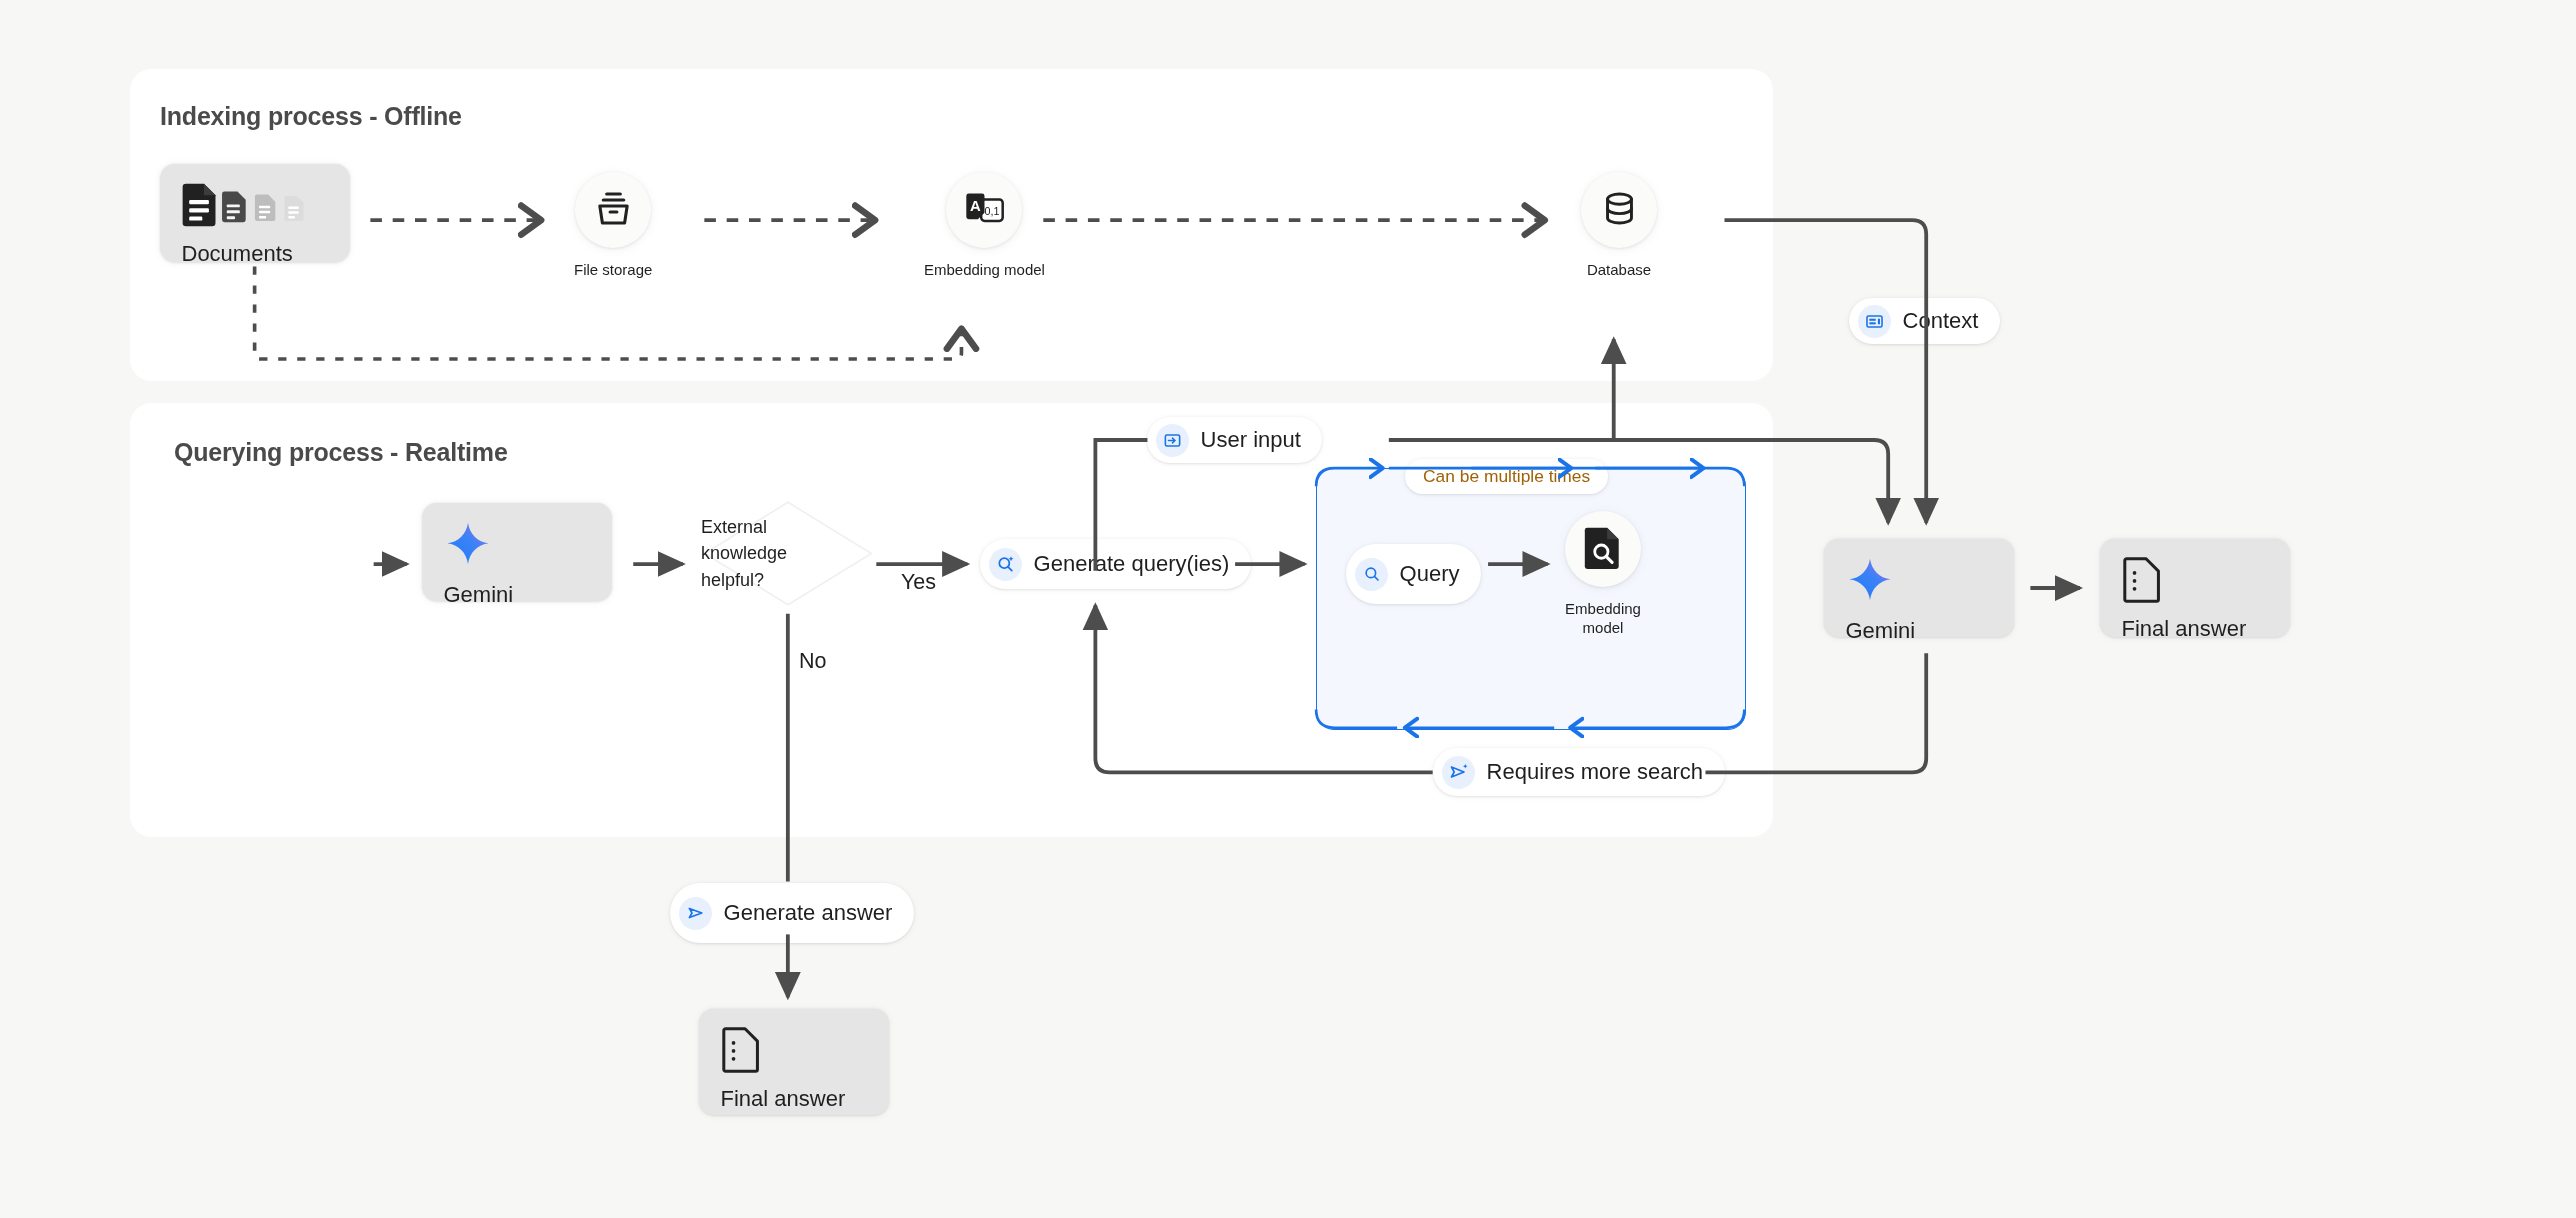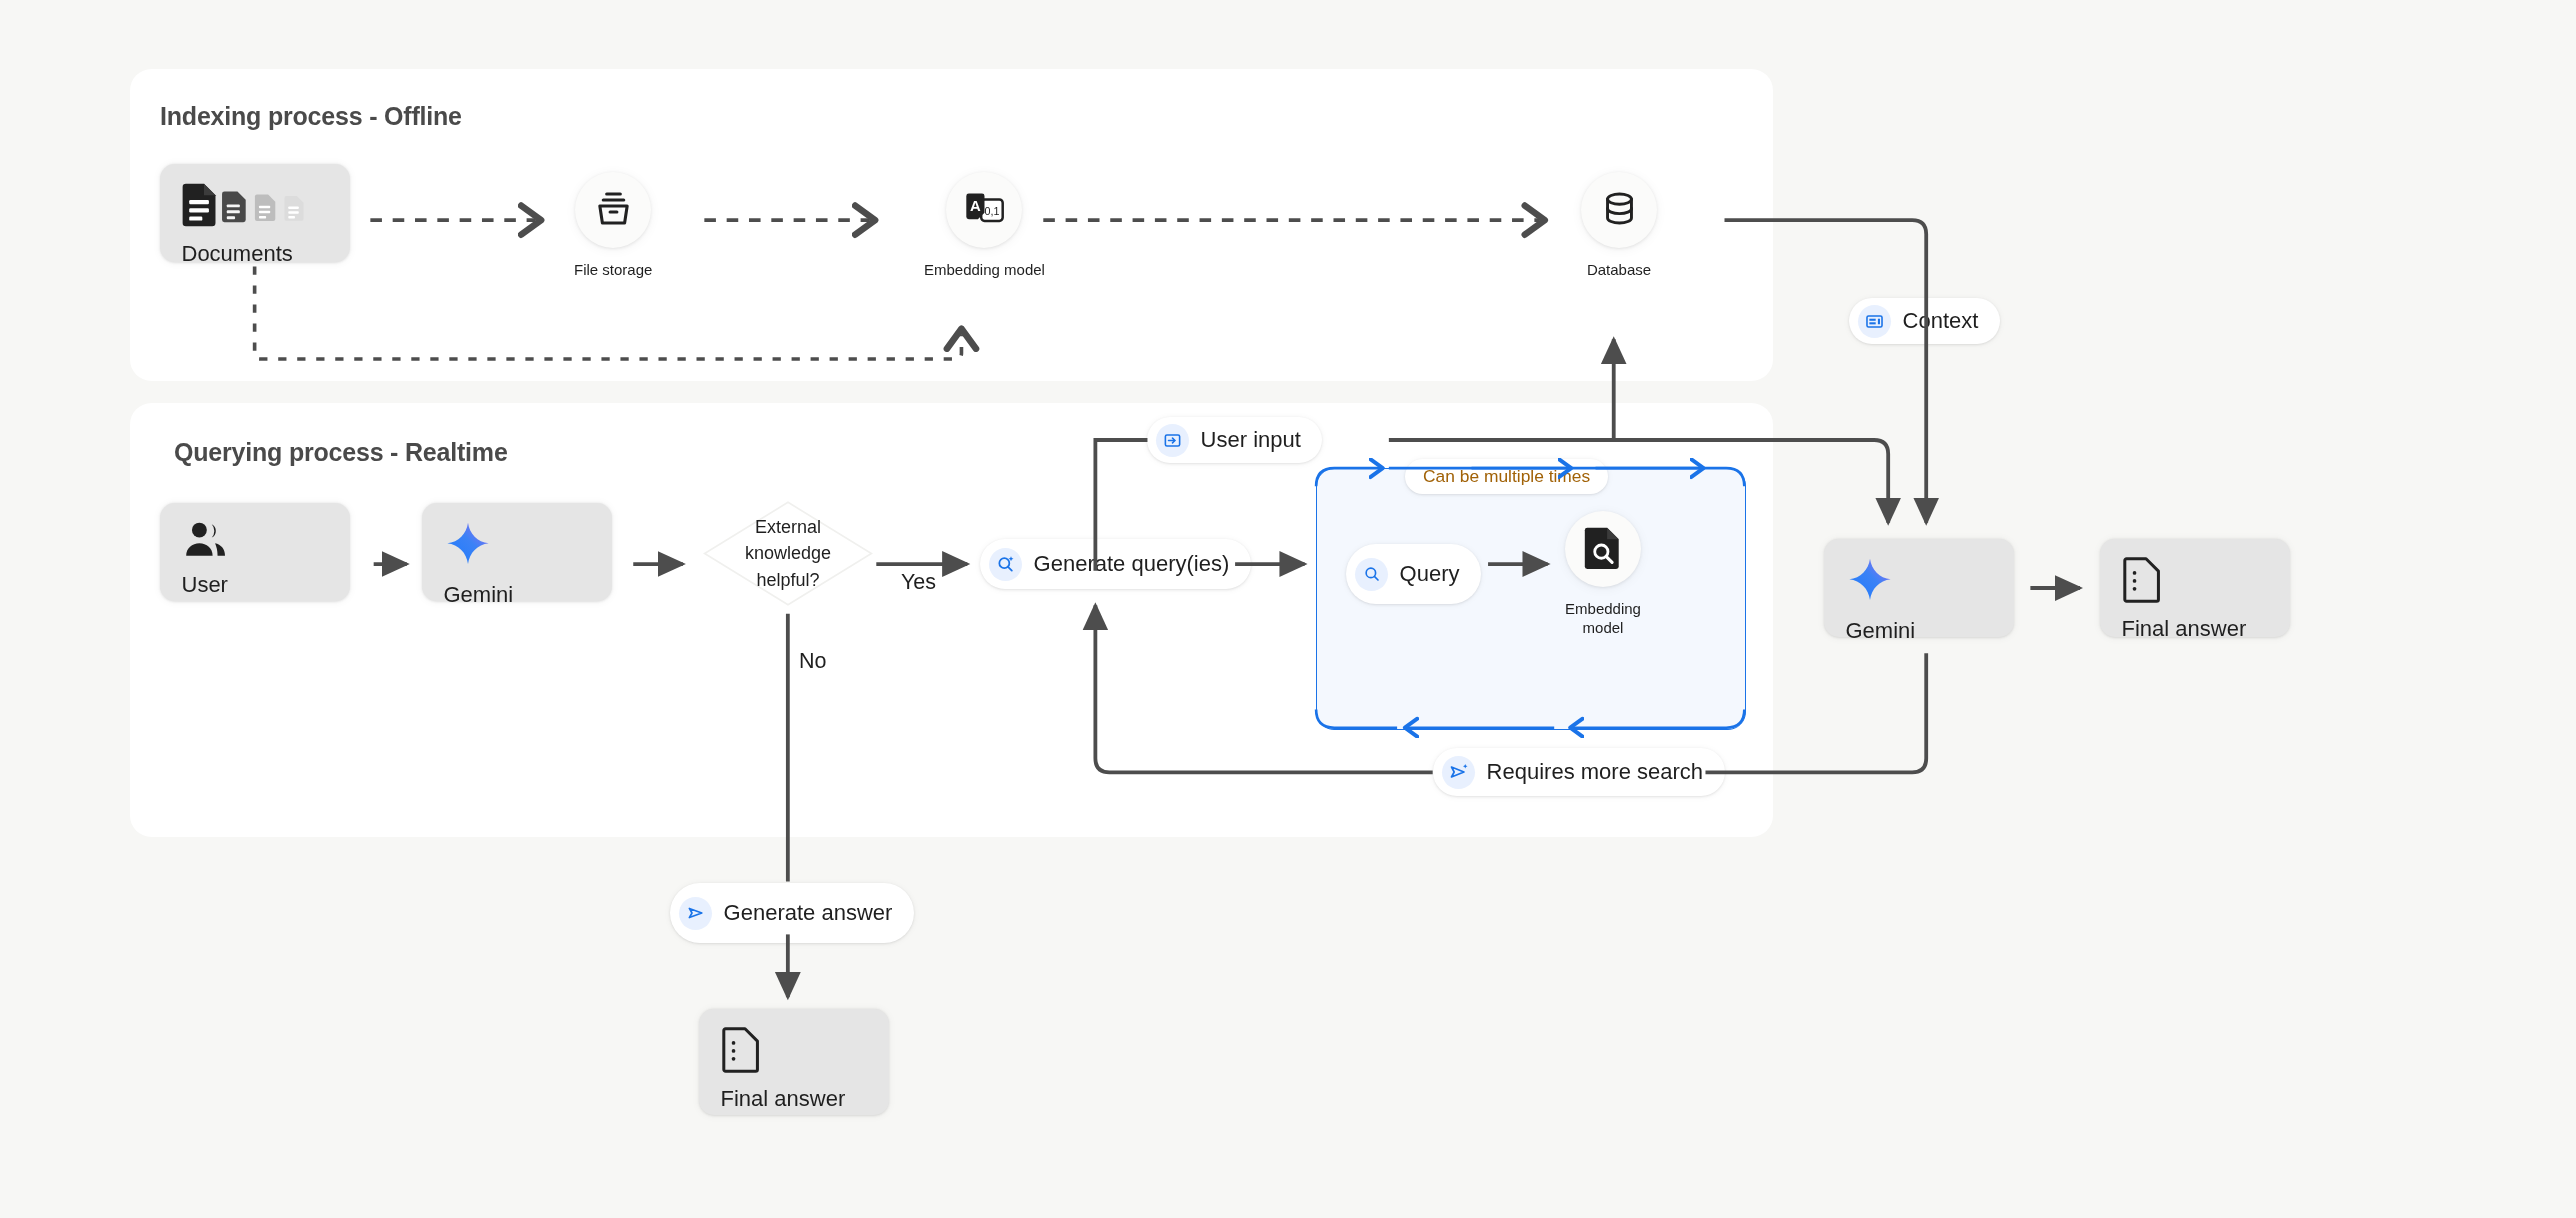--- a/index.html
+++ b/index.html
@@ -52,21 +52,21 @@
     display:flex;align-items:center;justify-content:center;flex:0 0 auto;
   }
   .pill .ptxt{font-size:22px;color:#1f1f1f;}
   .pill.small{padding:5.8px 18px;}
   .pill.small .ptxt{font-size:17.4px;color:#a16207;}
 
   
   .diamond-wrap{position:absolute;}
   .diamond-txt{
     position:absolute;inset:0;display:flex;flex-direction:column;
-    align-items:center;justify-content:center;
+    align-items:flex-start;justify-content:center;
     font-size:18px;color:#1f1f1f;line-height:1.45;text-align:center;
   }
 
   
   .loopbox{
     position:absolute;background:#f4f8fe;border:1.7px solid #1a73e8;border-radius:18px;
   }
 
   
   .tlabel{position:absolute;font-size:21.5px;color:#1f1f1f;white-space:nowrap;}
@@ -161,31 +161,20 @@
         <svg width="41" height="41" viewBox="0 0 48 48" fill="none" stroke="#212121" stroke-width="3.4" stroke-linecap="round" stroke-linejoin="round">
           <ellipse cx="24" cy="13" rx="14" ry="6"></ellipse>
           <path d="M10 13v22c0 3.3 6.3 6 14 6s14-2.7 14-6V13"></path>
           <path d="M10 24c0 3.3 6.3 6 14 6s14-2.7 14-6"></path>
         </svg>
       </span>
     </div>
     <div class="circ-lbl">Database</div>
   </div>
 
-  <div class="card" style="left:160px;top:503px;width:190px;height:98px;">
-    <div class="ico">
-      <svg width="48" height="38" viewBox="0 0 58 46" fill="#212121">
-        <circle cx="21" cy="11" r="9"></circle>
-        <path d="M5 42c0-9 7.2-15 16-15s16 6 16 15z"></path>
-        <path d="M36 4a9 9 0 0 1 0 16 12 12 0 0 0 0-16z"></path>
-        <path d="M40 27c7 1.5 12 6.8 12 15h-9c0-6-1.3-11-3-15z"></path>
-      </svg>
-    </div>
-    <div class="lbl">User</div>
-  </div>
 
   <div class="card" style="left:422px;top:503px;width:190px;height:98px;">
     <div class="ico">
       <svg width="48" height="48" viewBox="0 0 58 58">
         <defs>
           <linearGradient id="gg1" x1="0" y1="1" x2="1" y2="0">
             <stop offset="0%" stop-color="#1d7afc"></stop>
             <stop offset="55%" stop-color="#3b82f6"></stop>
             <stop offset="100%" stop-color="#a06cf0"></stop>
           </linearGradient>

